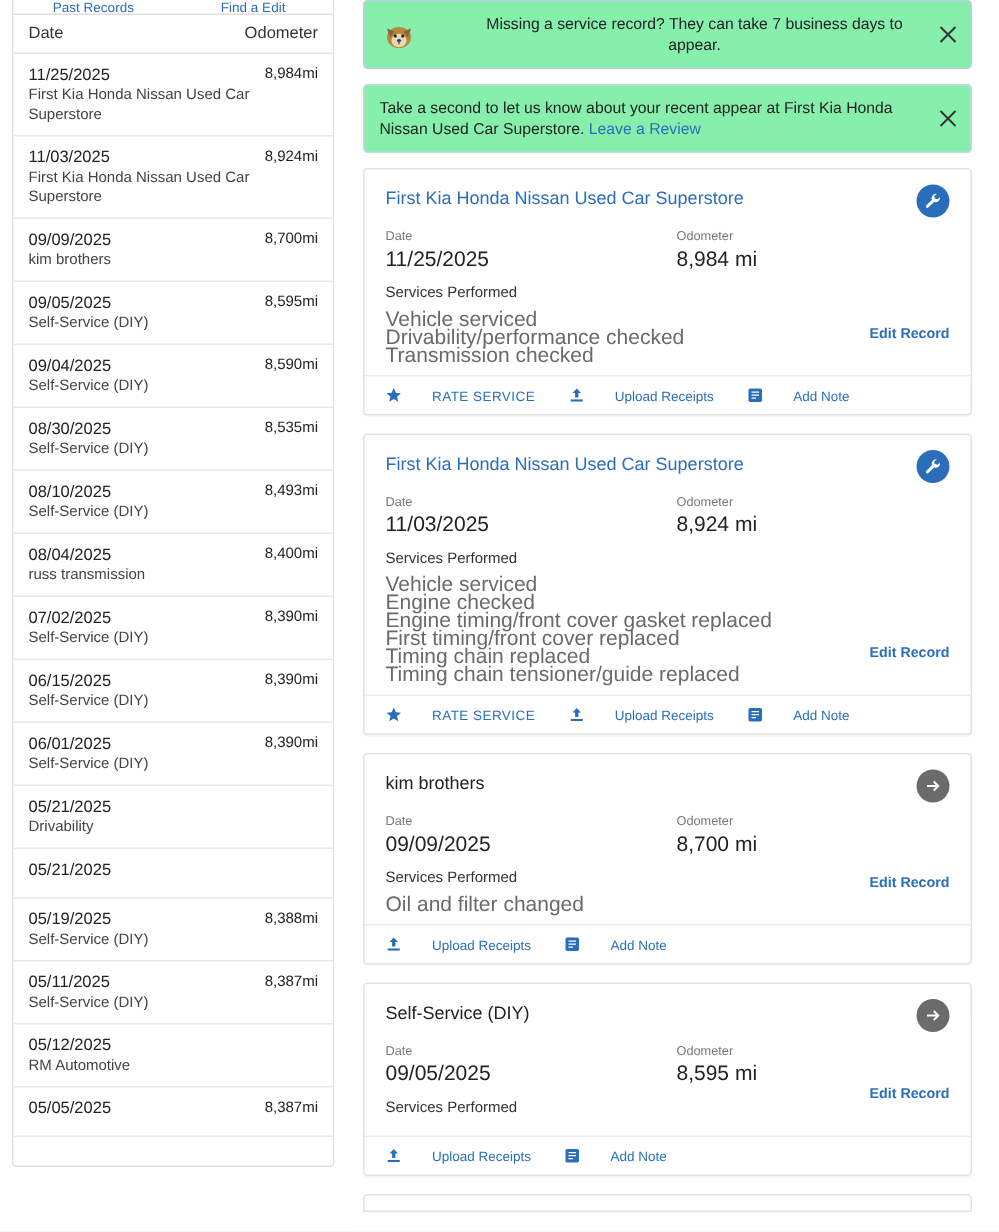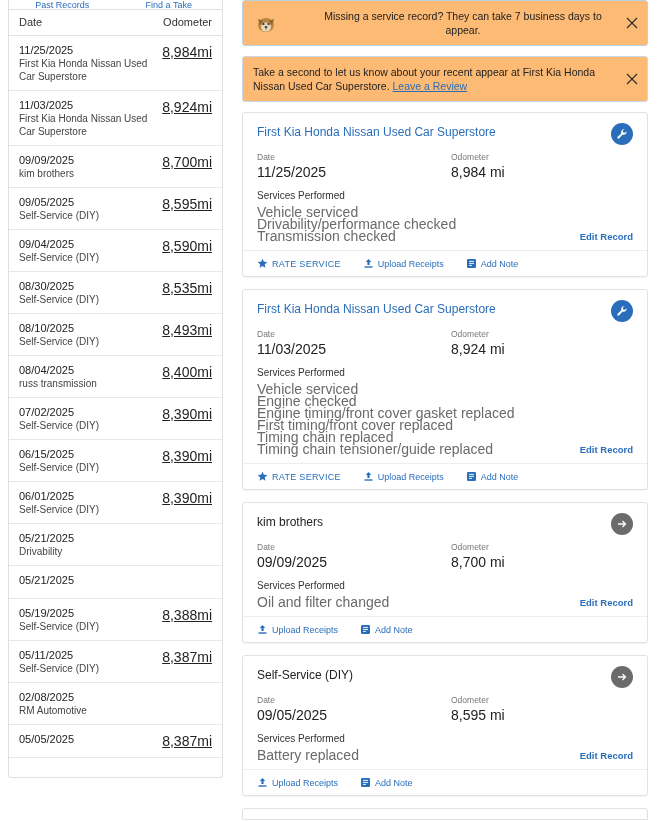--- a/index.html
+++ b/index.html
@@ -71,35 +71,35 @@
     padding: 7px 10px 7px 10px;
     border-bottom: 1px solid #e8e8e8;
     min-height: 33px;
   }
   .rec-left { display: flex; flex-direction: column; }
   .rec-date { font-size: 11px; color: #222; line-height: 14px; }
   .rec-shop {
     font-size: 10px; color: #444; line-height: 13px;
     max-width: 150px;
   }
-  .rec-odo { font-size: 14px; color: #222; white-space: nowrap; padding-top: 1px; text-decoration: underline; }
+  .rec-odo { font-size: 10px; color: #222; white-space: nowrap; padding-top: 1px; }
 
   
   .right-panel {
     flex: 1;
     height: 821px;
     padding: 0 18px 0 10px;
     overflow: hidden;
     position: relative;
     background: #ffffff;
   }
   .banner {
     position: relative;
     border: 1px solid #c9d7e6;
-    background: #fdba74;
+    background: #86efac;
     border-radius: 3px;
     display: flex;
     align-items: center;
     padding: 8px 34px 8px 10px;
     margin-bottom: 10px;
     min-height: 33px;
     gap: 28px;
   }
   .banner.first { margin-top: 0; border-color: #bcd0e4; }
   .banner-icon {
@@ -109,21 +109,21 @@
     display: flex; align-items: center; justify-content: center;
   }
   .banner-text {
     font-size: 10.5px;
     color: #222;
     line-height: 14px;
     flex: 1;
     text-align: center;
   }
   .banner-text.left-align { text-align: left; }
-  .banner-link { color: #2a6ebb; text-decoration: underline; }
+  .banner-link { color: #2a6ebb; }
   .banner-close {
     position: absolute;
     right: 8px; top: 50%;
     transform: translateY(-50%);
     width: 14px; height: 14px;
     cursor: pointer;
   }
 
   .record-card {
     border: 1px solid #e2e2e2;
@@ -159,40 +159,40 @@
   }
   .rc-meta-col { width: 50%; }
   .rc-meta-col.right { padding-left: 6px; }
   .rc-label { font-size: 8.5px; color: #777; margin-bottom: 2px; }
   .rc-value { font-size: 14px; color: #222; }
   .rc-services-label { font-size: 10px; color: #333; margin-bottom: 5px; }
   .rc-services { font-size: 14px; color: #6a6a6a; line-height: 12px; }
   .edit-record {
     position: absolute;
     right: 14px;
-    bottom: 8px;
+    bottom: 22px;
     font-size: 9.5px;
     color: #2a6ebb;
     font-weight: bold;
     cursor: pointer;
   }
   .rc-footer {
     border-top: 1px solid #ededed;
     display: flex;
     align-items: center;
     padding: 7px 14px;
     gap: 22px;
   }
   .rc-foot-item {
     display: flex;
     align-items: center;
     font-size: 9px;
     color: #2a6ebb;
     cursor: pointer;
-    gap: 4px;
+    gap: 20px;
   }
   .rc-foot-item .ico { display: flex; align-items: center; }
   .rate-label { letter-spacing: 0.3px; }
   .partial-card {
     border: 1px solid #e2e2e2;
     border-radius: 3px 3px 0 0;
     background: #fff;
     height: 12px;
   }
   svg { display: block; }
@@ -200,21 +200,21 @@
 </head>
 <body>
 
 <div id="root">
 
   <div class="left-panel">
     <div class="left-card">
 
       <div class="left-tabs">
         <div class="left-tab">Past Records</div>
-        <div class="left-tab">Find a Take</div>
+        <div class="left-tab">Find a Edit</div>
       </div>
 
       <div class="list-head">
         <span>Date</span>
         <span>Odometer</span>
       </div>
 
       <div id="left-rows">
           <div class="rec-row">
             <div class="rec-left">
@@ -316,21 +316,21 @@
           </div>
           <div class="rec-row">
             <div class="rec-left">
               <div class="rec-date">05/11/2025</div>
               <div class="rec-shop">Self-Service (DIY)</div>
             </div>
             <div class="rec-odo">8,387mi</div>
           </div>
           <div class="rec-row">
             <div class="rec-left">
-              <div class="rec-date">02/08/2025</div>
+              <div class="rec-date">05/12/2025</div>
               <div class="rec-shop">RM Automotive</div>
             </div>
             <div class="rec-odo"></div>
           </div>
           <div class="rec-row">
             <div class="rec-left">
               <div class="rec-date">05/05/2025</div>
             </div>
             <div class="rec-odo">8,387mi</div>
           </div>
@@ -544,23 +544,20 @@
               <div class="rc-meta-col">
                 <div class="rc-label">Date</div>
                 <div class="rc-value">09/05/2025</div>
               </div>
               <div class="rc-meta-col right">
                 <div class="rc-label">Odometer</div>
                 <div class="rc-value">8,595 mi</div>
               </div>
             </div>
             <div class="rc-services-label">Services Performed</div>
-            <div class="rc-services">
-              <div>Battery replaced</div>
-            </div>
             <div class="edit-record">Edit Record</div>
           </div>
           <div class="rc-footer">
             <div class="rc-foot-item">
               <span class="ico">
                 <svg width="11" height="11" viewBox="0 0 11 11">
                   <path d="M5.5 1 L8.3 4 H6.6 V7 H4.4 V4 H2.7 Z" fill="#2a6ebb"></path>
                   <rect x="1.5" y="8.3" width="8" height="1.4" fill="#2a6ebb"></rect>
                 </svg>
               </span>

